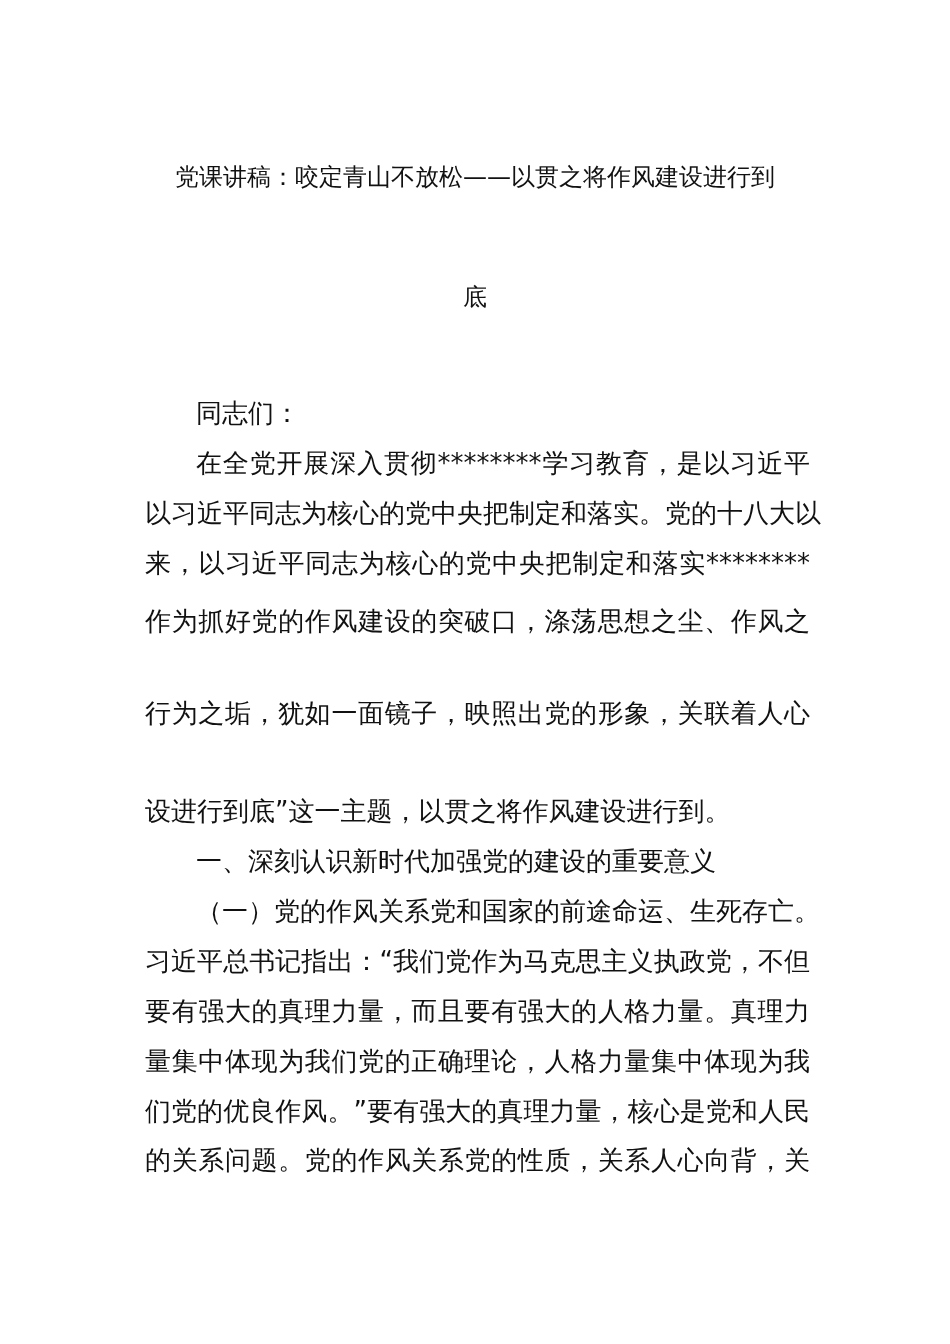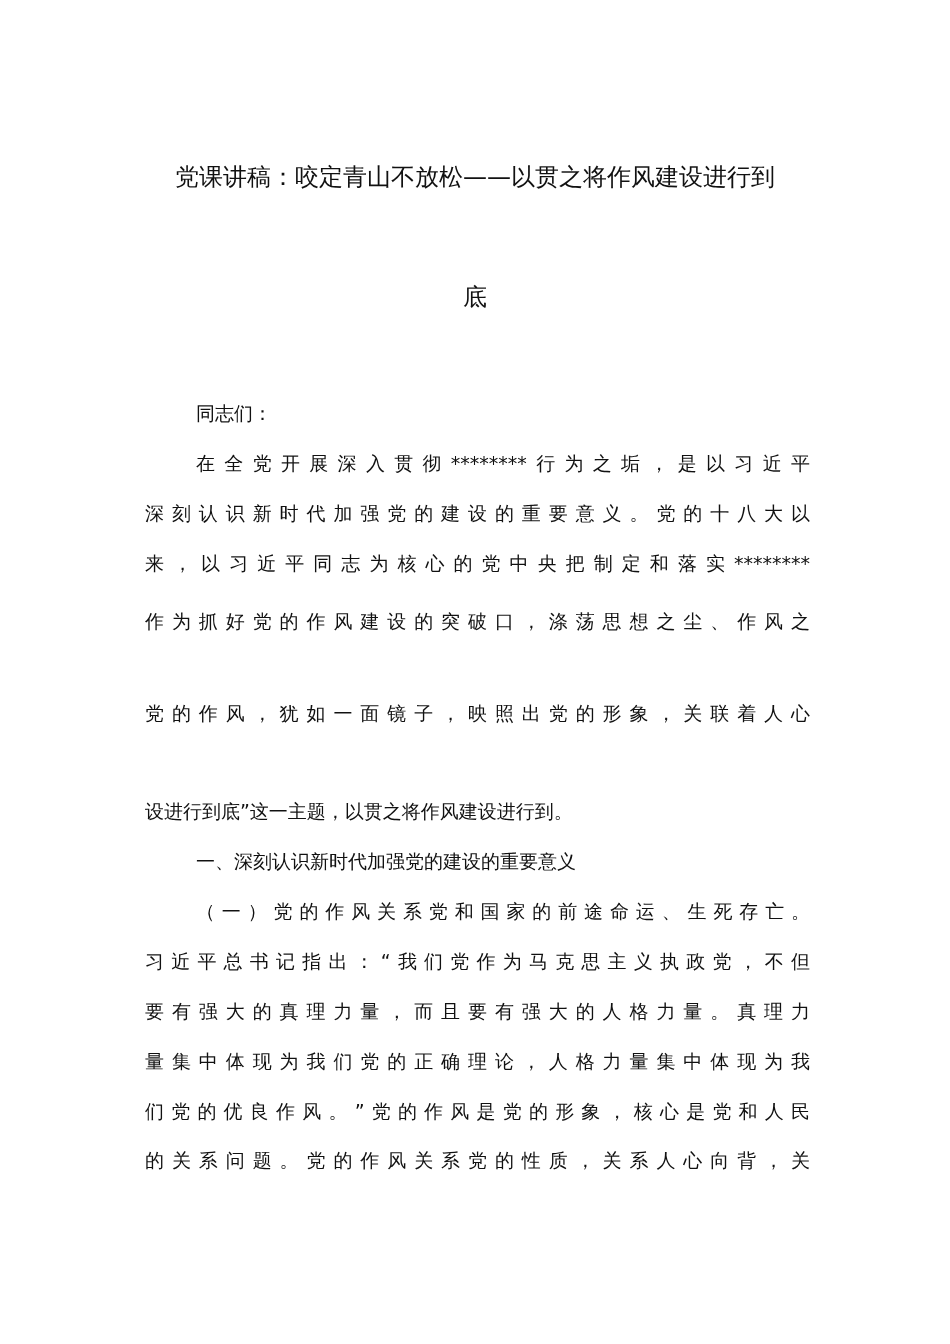--- a/index.html
+++ b/index.html
@@ -27,48 +27,48 @@
     width: 950px;
     text-align: center;
     font-size: 24px;
     line-height: 30px;
     white-space: nowrap;
   }
   .line {
     position: absolute;
     left: 145px;
     width: 665px;
-    font-size: 19px;
+    font-size: 26px;
     line-height: 30px;
     white-space: nowrap;
     text-align: justify;
     text-align-last: justify;
   }
   .line.last { text-align-last: left; }
   .line.indent { left: 196px; width: 614px; }
 </style>
 </head>
 <body>
 
 <div class="page">
 
   <div class="title-line" style="top:162px;">党课讲稿：咬定青山不放松——以贯之将作风建设进行到</div>
   <div class="title-line" style="top:282px;">底</div>
 
   <div class="line indent last" style="top:398px;">同志们：</div>
 
-  <div class="line indent" style="top:448px;">在全党开展深入贯彻********行为之垢，是以习近平</div>
-  <div class="line" style="top:498px;">深刻认识新时代加强党的建设的重要意义。党的十八大以</div>
+  <div class="line indent" style="top:448px;">在全党开展深入贯彻********学习教育，是以习近平</div>
+  <div class="line" style="top:498px;">以习近平同志为核心的党中央把制定和落实。党的十八大以</div>
   <div class="line" style="top:548px;">来，以习近平同志为核心的党中央把制定和落实********</div>
   <div class="line" style="top:598px;margin-top:8px;">作为抓好党的作风建设的突破口，涤荡思想之尘、作风之</div>
-  <div class="line" style="top:698px;">党的作风，犹如一面镜子，映照出党的形象，关联着人心</div>
+  <div class="line" style="top:698px;">行为之垢，犹如一面镜子，映照出党的形象，关联着人心</div>
   <div class="line last" style="top:796px;">设进行到底”这一主题，以贯之将作风建设进行到。</div>
 
   <div class="line indent last" style="top:846px;">一、深刻认识新时代加强党的建设的重要意义</div>
 
   <div class="line indent" style="top:896px;">（一）党的作风关系党和国家的前途命运、生死存亡。</div>
   <div class="line" style="top:996px;">要有强大的真理力量，而且要有强大的人格力量。真理力</div>
   <div class="line" style="top:946px;">习近平总书记指出：“我们党作为马克思主义执政党，不但</div>
   <div class="line" style="top:1046px;">量集中体现为我们党的正确理论，人格力量集中体现为我</div>
-  <div class="line" style="top:1096px;">们党的优良作风。”党的作风是党的形象，核心是党和人民</div>
+  <div class="line" style="top:1096px;">们党的优良作风。”要有强大的真理力量，核心是党和人民</div>
   <div class="line" style="top:1145px;">的关系问题。党的作风关系党的性质，关系人心向背，关</div>
 
 </div>
 
 </body></html>

